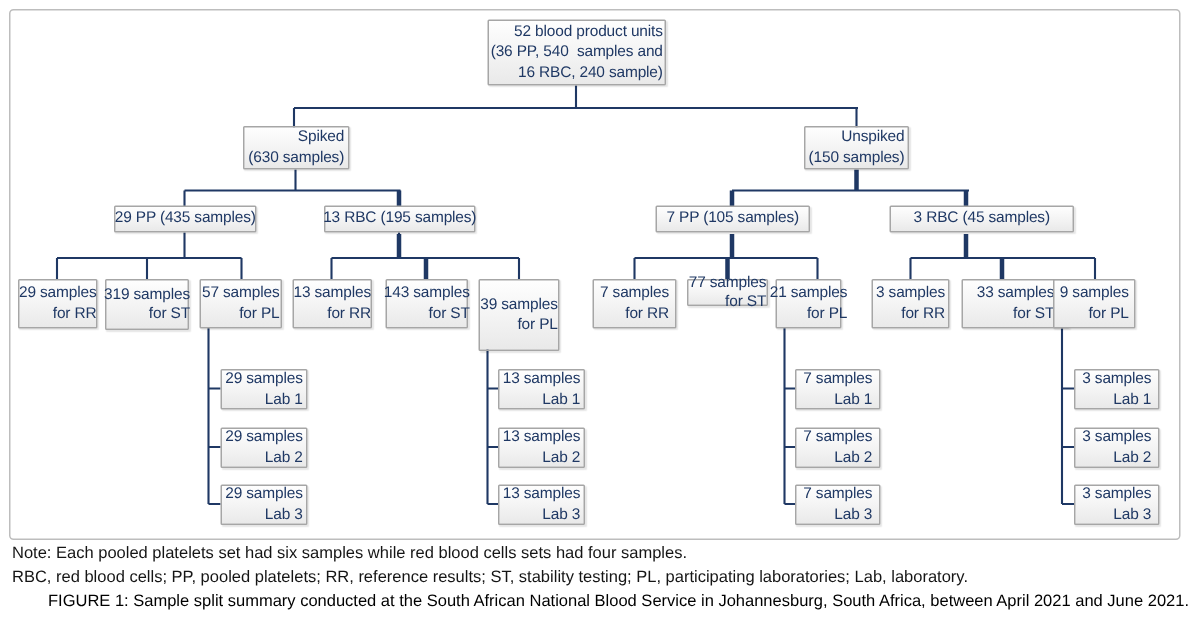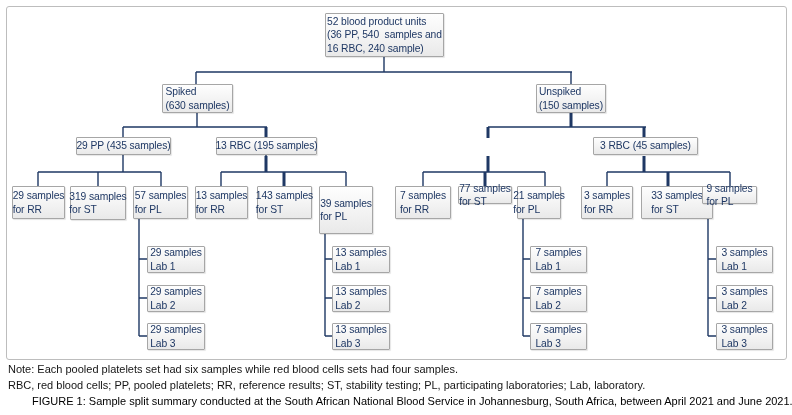--- a/index.html
+++ b/index.html
@@ -9,21 +9,21 @@
     border:1px solid #bdbdbd;border-radius:3px;background:#ffffff;}
   .connectors{position:absolute;left:0;top:0;width:792px;height:415px;pointer-events:none;}
   .connectors path{fill:none;stroke:#1f3864;}
   .connectors path.thin{stroke-width:1.4;}
   .connectors path.thick{stroke-width:3;}
   .node{position:absolute;box-sizing:border-box;
     border:1px solid #a6a6a6;border-radius:1px;
     background:linear-gradient(180deg,#fefefe 0%,#f3f3f3 55%,#e9e9e9 100%);
     box-shadow:1px 1px 1px rgba(0,0,0,0.10);
     color:#1f3864;font-size:10.3px;line-height:1.28;letter-spacing:-0.1px;
-    display:flex;align-items:center;justify-content:center;text-align:left;
+    display:flex;align-items:center;justify-content:center;text-align:right;
     white-space:pre;}
   .footer-line{position:absolute;left:8px;color:#151515;font-size:11px;white-space:nowrap;}
   .footer-line.caption{font-weight:normal;color:#000000;padding-left:24px;}
 </style>
 </head>
 <body>
 
 <div class="canvas">
 
   <div class="figure-border"></div>
@@ -52,21 +52,22 @@
 (36 PP, 540  samples and
 16 RBC, 240 sample)</div>
 
   <div class="node" style="left:162px;top:84px;width:71px;height:29px">Spiked
 (630 samples)</div>
   <div class="node" style="left:536px;top:84px;width:70px;height:29px">Unspiked
 (150 samples)</div>
 
   <div class="node" style="left:76px;top:137px;width:95px;height:18px">29 PP (435 samples)</div>
   <div class="node" style="left:216px;top:137px;width:101px;height:18px">13 RBC (195 samples)</div>
-  <div class="node" style="left:593px;top:137px;width:105px;height:18px">3 RBC (45 samples)</div>
+  <div class="node" style="left:437px;top:137px;width:103px;height:18px">7 PP (105 samples)</div>
+  <div class="node" style="left:593px;top:137px;width:123px;height:18px">3 RBC (45 samples)</div>
 
   <div class="node" style="left:12px;top:186px;width:53px;height:33px">29 samples
 for RR</div>
   <div class="node" style="left:70px;top:186px;width:56px;height:34px">319 samples
 for ST</div>
   <div class="node" style="left:133px;top:186px;width:55px;height:33px">57 samples
 for PL</div>
 
   <div class="node" style="left:195px;top:186px;width:53px;height:33px">13 samples
 for RR</div>
@@ -79,21 +80,21 @@
 for RR</div>
   <div class="node" style="left:458px;top:186px;width:54px;height:18px">77 samples
 for ST</div>
   <div class="node" style="left:517px;top:186px;width:44px;height:33px">21 samples
 for PL</div>
 
   <div class="node" style="left:581px;top:186px;width:52px;height:33px">3 samples
 for RR</div>
   <div class="node" style="left:641px;top:186px;width:72px;height:33px">33 samples
 for ST</div>
-  <div class="node" style="left:702px;top:186px;width:55px;height:18px">9 samples
+  <div class="node" style="left:702px;top:186px;width:55px;height:33px">9 samples
 for PL</div>
 
   <div class="node" style="left:147px;top:246px;width:58px;height:27px">29 samples
 Lab 1</div>
   <div class="node" style="left:147px;top:285px;width:58px;height:27px">29 samples
 Lab 2</div>
   <div class="node" style="left:147px;top:323px;width:58px;height:27px">29 samples
 Lab 3</div>
 
   <div class="node" style="left:332px;top:246px;width:58px;height:27px">13 samples

